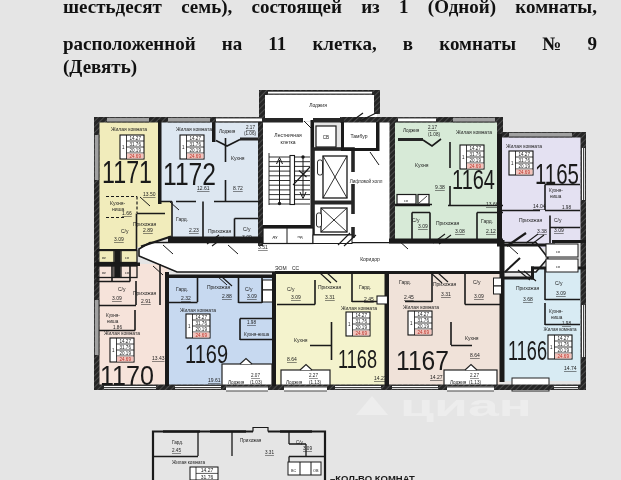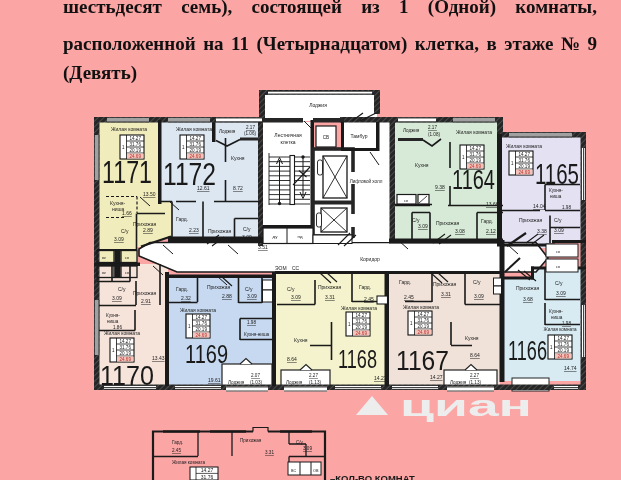--- a/index.html
+++ b/index.html
@@ -1,16 +1,16 @@
 <!DOCTYPE html>
 <html><head>
 <meta charset="utf-8">
 <style>
   html,body{margin:0;padding:0;background:#fff;width:621px;height:480px;overflow:hidden;}
-  #page{will-change:transform;transform:translateZ(0);opacity:0.999;position:relative;width:621px;height:480px;background:#fca5a5;font-family:"Liberation Sans",sans-serif;}
+  #page{will-change:transform;transform:translateZ(0);opacity:0.999;position:relative;width:621px;height:480px;background:#e5e5e5;font-family:"Liberation Sans",sans-serif;}
   .tline{position:absolute;left:63px;width:534px;font-family:"Liberation Serif",serif;font-weight:bold;font-size:19px;color:#111;display:flex;justify-content:space-between;white-space:nowrap;}
   .tline span{display:inline-block;}
   svg text{font-family:"Liberation Sans",sans-serif;}
 </style>
 </head>
 <body>
 <div id="page">
 
 <div class="tline" style="top:-4px;">
       <span>шестьдесят</span>
@@ -19,29 +19,28 @@
       <span>из</span>
       <span>1</span>
       <span>(Одной)</span>
       <span>комнаты,</span>
     </div>
 
 <div class="tline" style="top:33px;">
       <span>расположенной</span>
       <span>на</span>
       <span>11</span>
-      <span>(Четырнадцатом)</span>
       <span>клетка,</span>
       <span>в</span>
-      <span>этаже</span>
+      <span>комнаты</span>
       <span>№</span>
       <span>9</span>
     </div>
 
-<div class="tline" style="top:62px;justify-content:flex-start;">
+<div class="tline" style="top:56px;justify-content:flex-start;">
       <span>(Девять)</span>
     </div>
 
 <svg id="plan" width="621" height="480" viewBox="0 0 621 480" fill="#1a1a1a" style="position:absolute;left:0;top:0;">
 <defs>
 <pattern id="hatch" width="4" height="4" patternUnits="userSpaceOnUse" patternTransform="rotate(45)">
   <rect width="4" height="4" fill="#262626"></rect>
   <line x1="0" y1="0" x2="0" y2="4" stroke="#777" stroke-width="0.9"></line>
 </pattern>
 <symbol id="stamp" overflow="visible">

